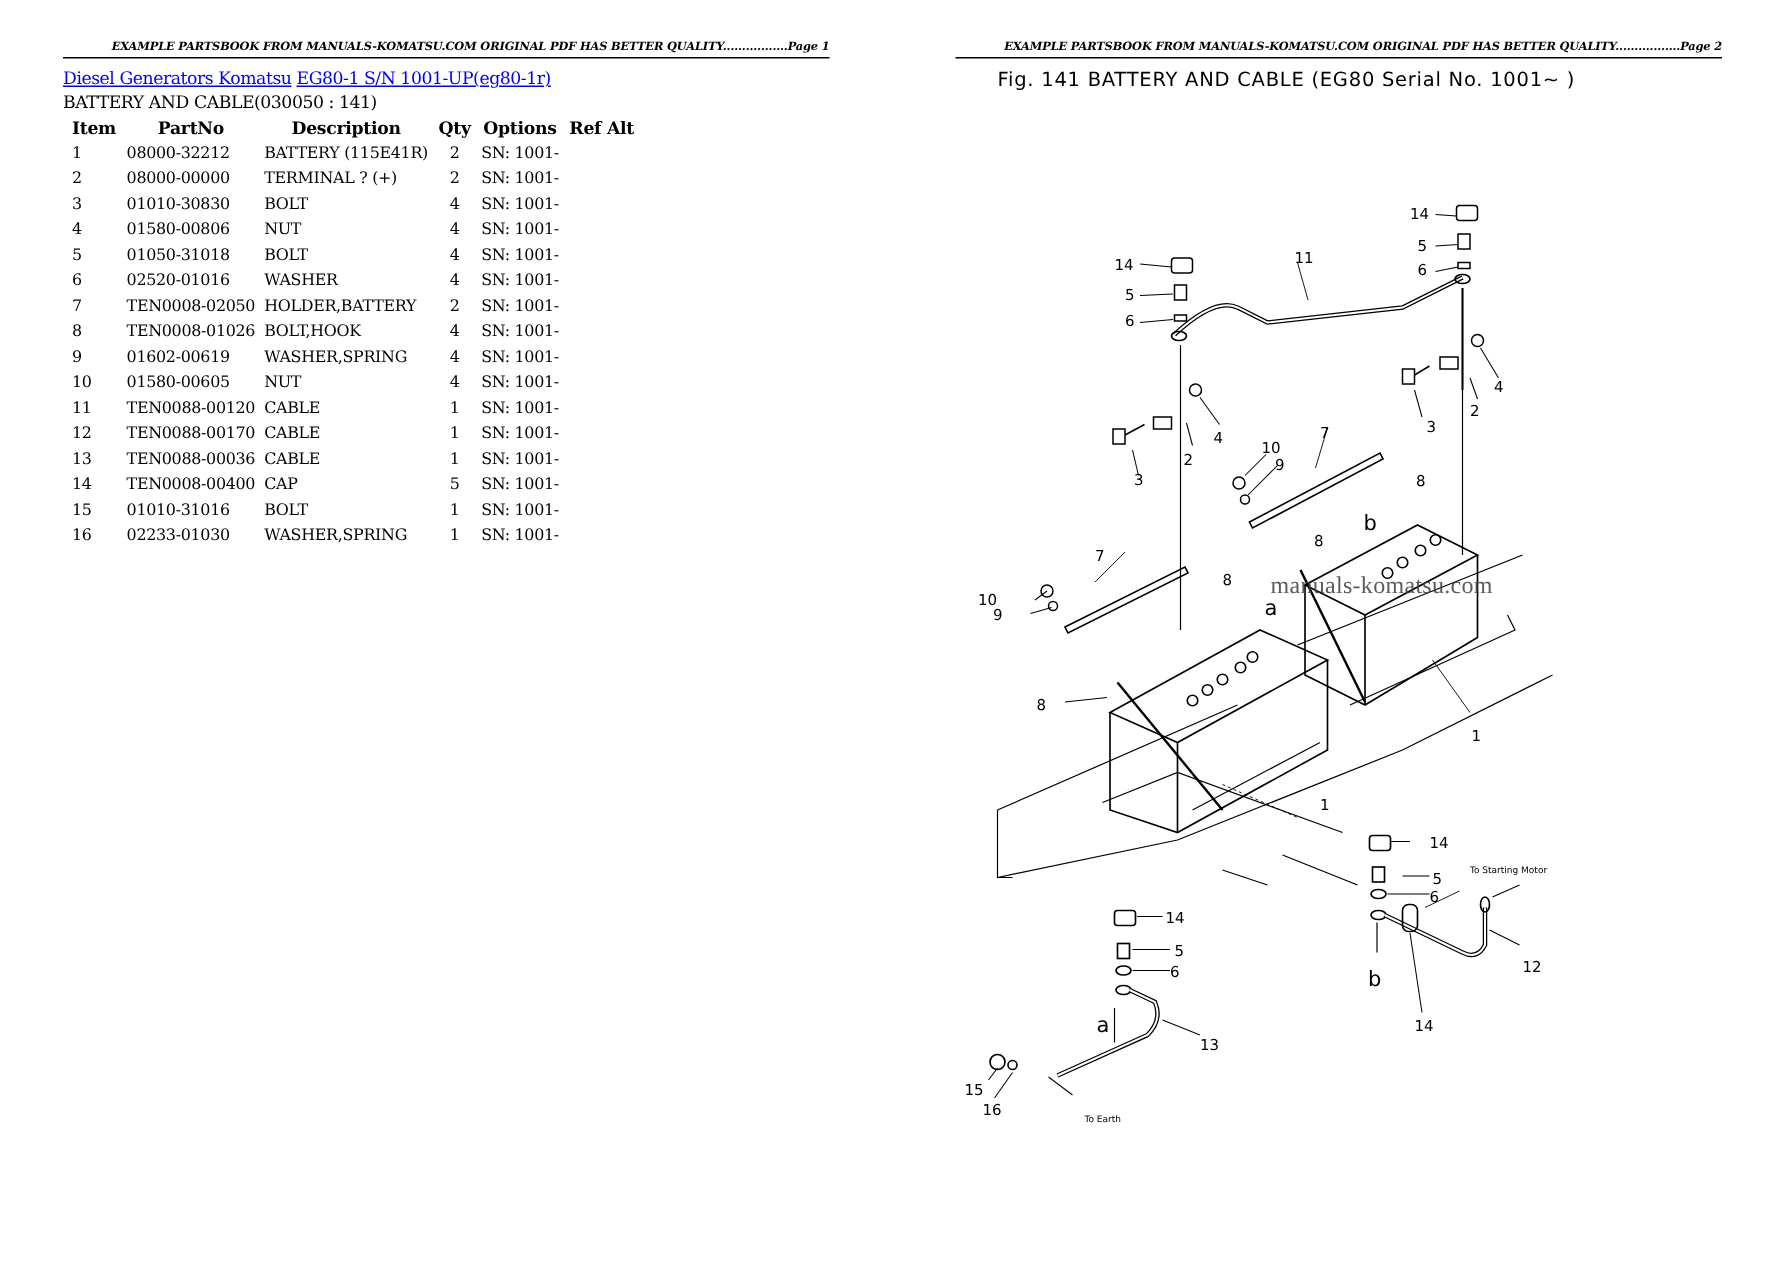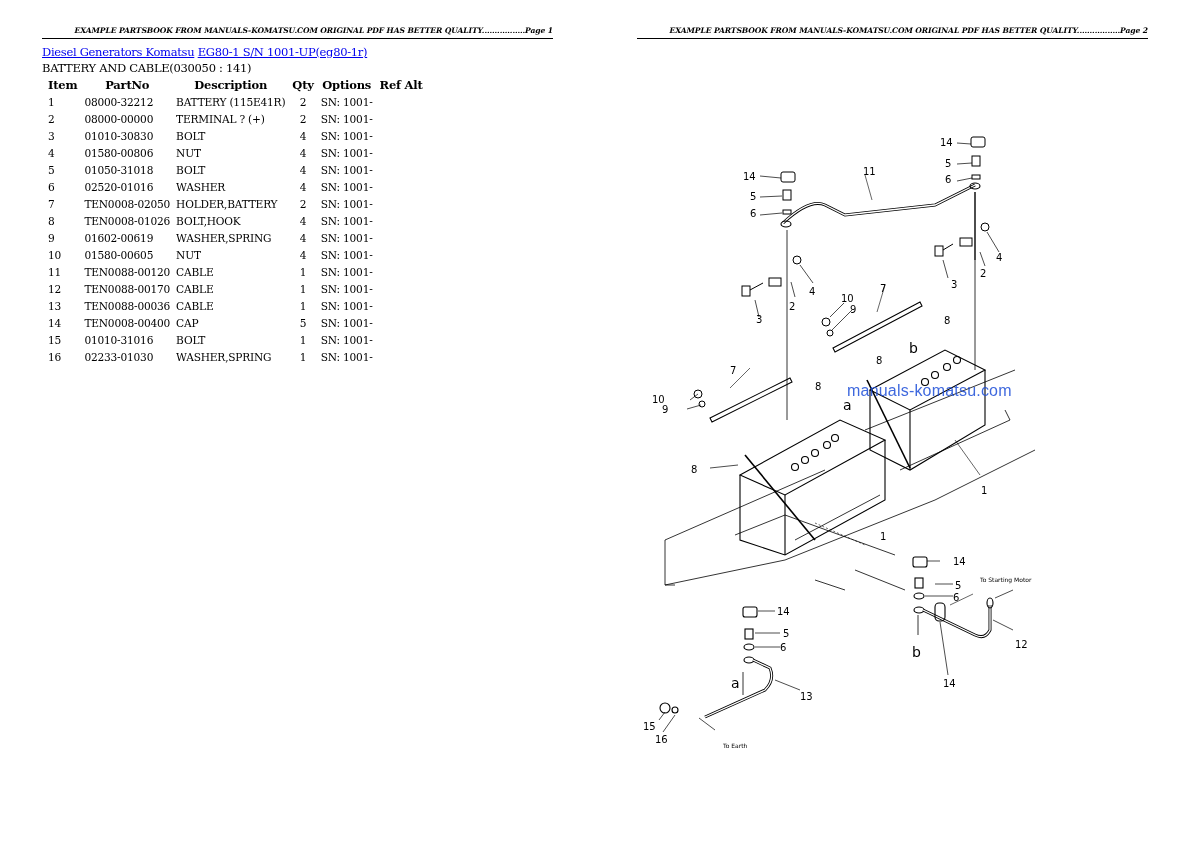--- a/index.html
+++ b/index.html
@@ -17,21 +17,21 @@
   table.parts th { font-weight:bold; font-size:11.5px; padding:0 4px; height:17px; text-align:center; white-space:nowrap; }
   table.parts td { height:17px; padding:0 3px; white-space:nowrap; vertical-align:middle; }
   .c-item { width:27px; padding-left:6px !important; }
   .c-part { width:80px; }
   .c-desc { width:100px;margin-left:40px; }
   .c-qty { width:18px; text-align:center; }
   .c-opt { width:48px; }
   .c-ref { width:40px; }
   .figtitle { position:absolute; left:70px; top:46px; font-family:"DejaVu Sans",sans-serif; font-size:13px; letter-spacing:0.5px; white-space:nowrap; }
   .diagram { position:absolute; left:40px; top:120px; width:430px; height:650px; }
-  .wm { position:absolute; left:252px; top:382px; font-family:Liberation Sans, sans-serif; font-size:16px; color:#1d4ed8; letter-spacing:0.2px; opacity:0.85; }
+  .wm { position:absolute; left:252px; top:382px; font-family:Liberation Serif, serif; font-size:16px; color:#404040; letter-spacing:0.2px; opacity:0.85; }
 </style>
 </head>
 <body>
 
 <div class="page page1 p1">
   <div class="hdr">EXAMPLE PARTSBOOK FROM MANUALS-KOMATSU.COM ORIGINAL PDF HAS BETTER QUALITY.................Page 1</div>
   <div class="hdr-rule" style="left:42px; right:42px;"></div>
 
   <div class="crumbs">
     <a href="#">Diesel Generators Komatsu</a>
@@ -179,20 +179,21 @@
           <td class="c-opt">SN: 1001-</td>
           <td class="c-ref"></td>
         </tr>
       </tbody>
   </table>
 </div>
 
 <div class="page page2">
   <div class="hdr" style="right:42px;">EXAMPLE PARTSBOOK FROM MANUALS-KOMATSU.COM ORIGINAL PDF HAS BETTER QUALITY.................Page 2</div>
   <div class="hdr-rule" style="left:42px; right:42px;"></div>
+  <div class="figtitle">Fig. 141   BATTERY AND CABLE  (EG80 Serial No. 1001~ )</div>
 
   <svg class="diagram" viewBox="0 0 430 650" fill="none" stroke="#000" stroke-width="1.1" font-family="DejaVu Sans, sans-serif" font-size="10">
 
     <g stroke-width="0.8">
       <path d="M30 420 L30 465 L150 440 L300 380 L400 330"></path>
       <path d="M30 420 L190 350"></path>
       <path d="M100 415 L150 395 L260 435"></path>
       <path d="M230 310 L380 250"></path>
       <path d="M30 465 L40 465"></path>
       <path d="M180 460 L210 470"></path>

